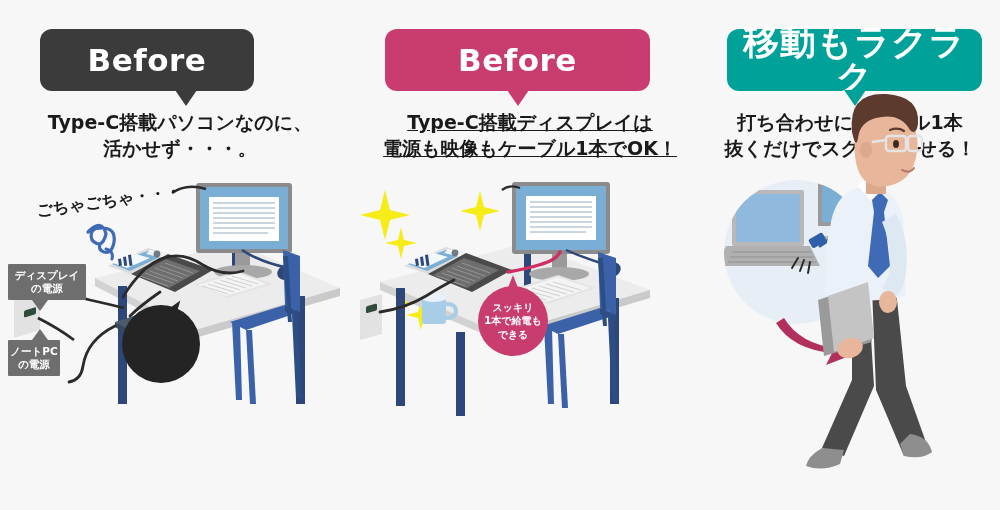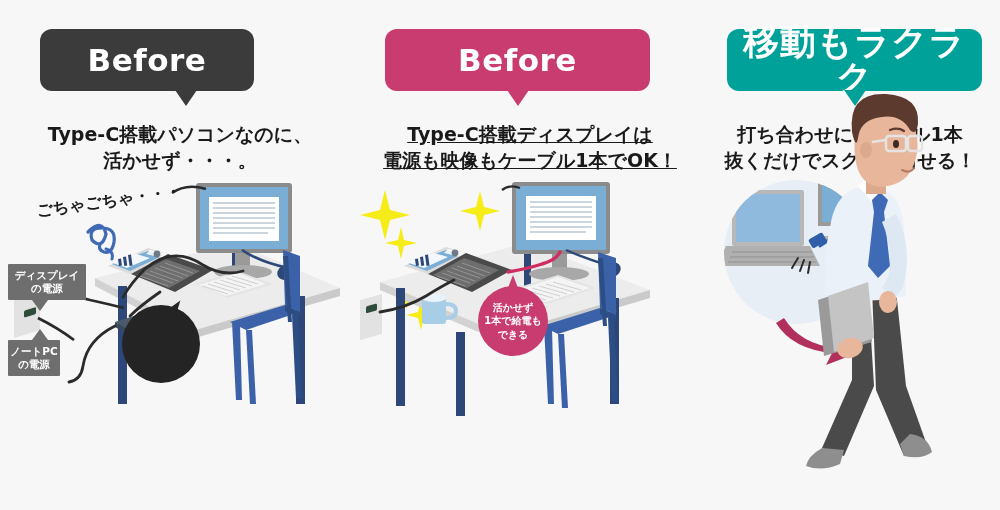--- a/index.html
+++ b/index.html
@@ -43,21 +43,20 @@
 
   
   .subtitle {
     position: absolute;
     text-align: center;
     color: #1a1a1a;
     font-weight: bold;
     font-size: 19px;
     line-height: 1.35;
     white-space: pre-line;
-    margin-top: 12px;
   }
   #sub-before { left: 0;   top: 110px; width: 360px; }
   #sub-after  { left: 360px; top: 110px; width: 340px; }
   #sub-move   { left: 700px; top: 110px; width: 300px; }
 
   
   .handwrite {
     position: absolute;
     font-weight: bold;
     color: #1a1a1a;
@@ -344,21 +343,21 @@
       <polygon points="184,326 188,404 194,404 192,328" fill="#3b62a8"></polygon>
       <polygon points="248,318 252,402 258,402 254,316" fill="#2d4d85"></polygon>
       <polygon points="198,334 202,408 208,408 204,334" fill="#3b62a8"></polygon>
       <polygon points="238,258 243,326 247,326 243,258" fill="#2d4d85"></polygon>
     </svg>
 
     <div class="handwrite" id="note-sukkiri">スッキリ！</div>
 
     <div id="cb-cable" style="left:118px;">
       <span class="ptip"></span>
-      <span>活かせず
+      <span>スッキリ
 1本で給電も
 できる</span>
     </div>
   </div>
 
   <div class="panel" id="panel-move">
 
     <div class="bubble" id="bubble-move" style="left:27px;">
       <span>移動もラクラク</span>
       <span class="tail"></span>

